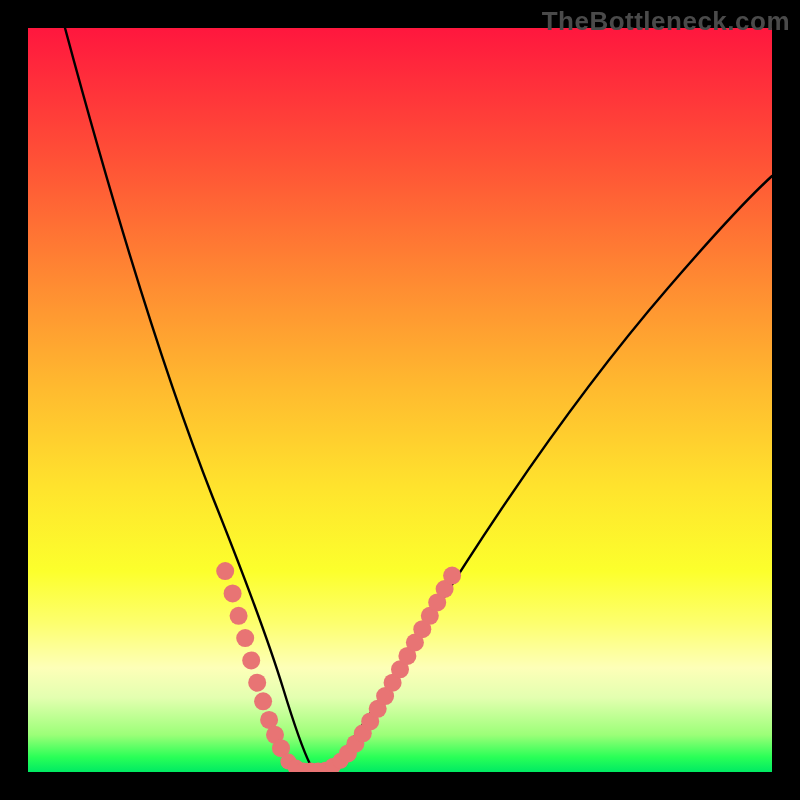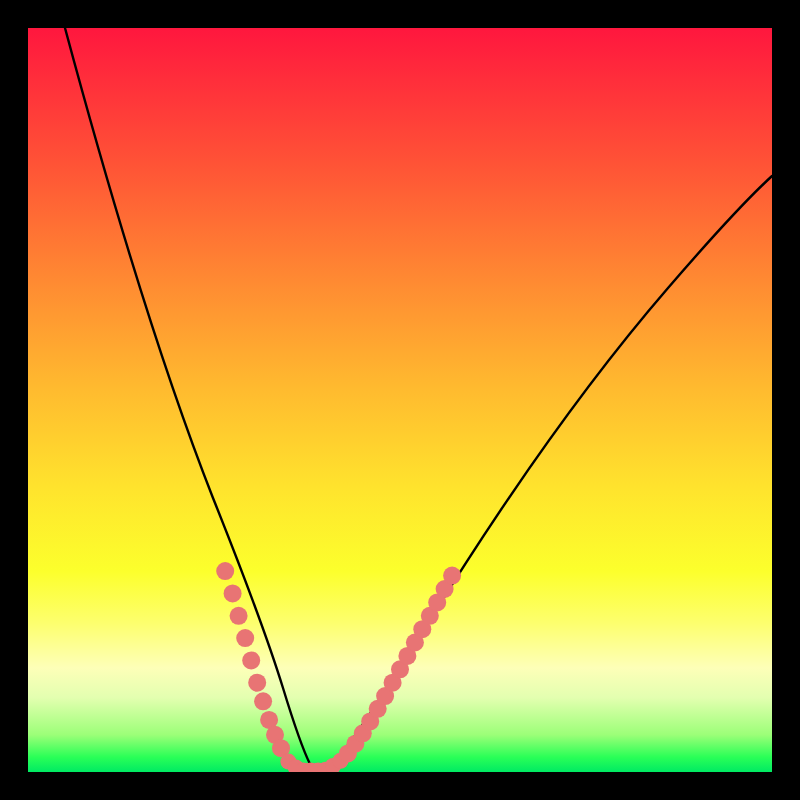--- a/index.html
+++ b/index.html
@@ -116,13 +116,14 @@
             <circle cx="386.9" cy="614.5" r="9" class="dot"></circle>
             <circle cx="394.3" cy="601.2" r="9" class="dot"></circle>
             <circle cx="401.8" cy="587.8" r="9" class="dot"></circle>
             <circle cx="409.2" cy="574.4" r="9" class="dot"></circle>
             <circle cx="416.6" cy="561.0" r="9" class="dot"></circle>
             <circle cx="424.1" cy="547.6" r="9" class="dot"></circle>
           </g>
       </g>
     </svg>
   </div>
+  <div class="watermark">TheBottleneck.com</div>
 </div>
 
 </body></html>

